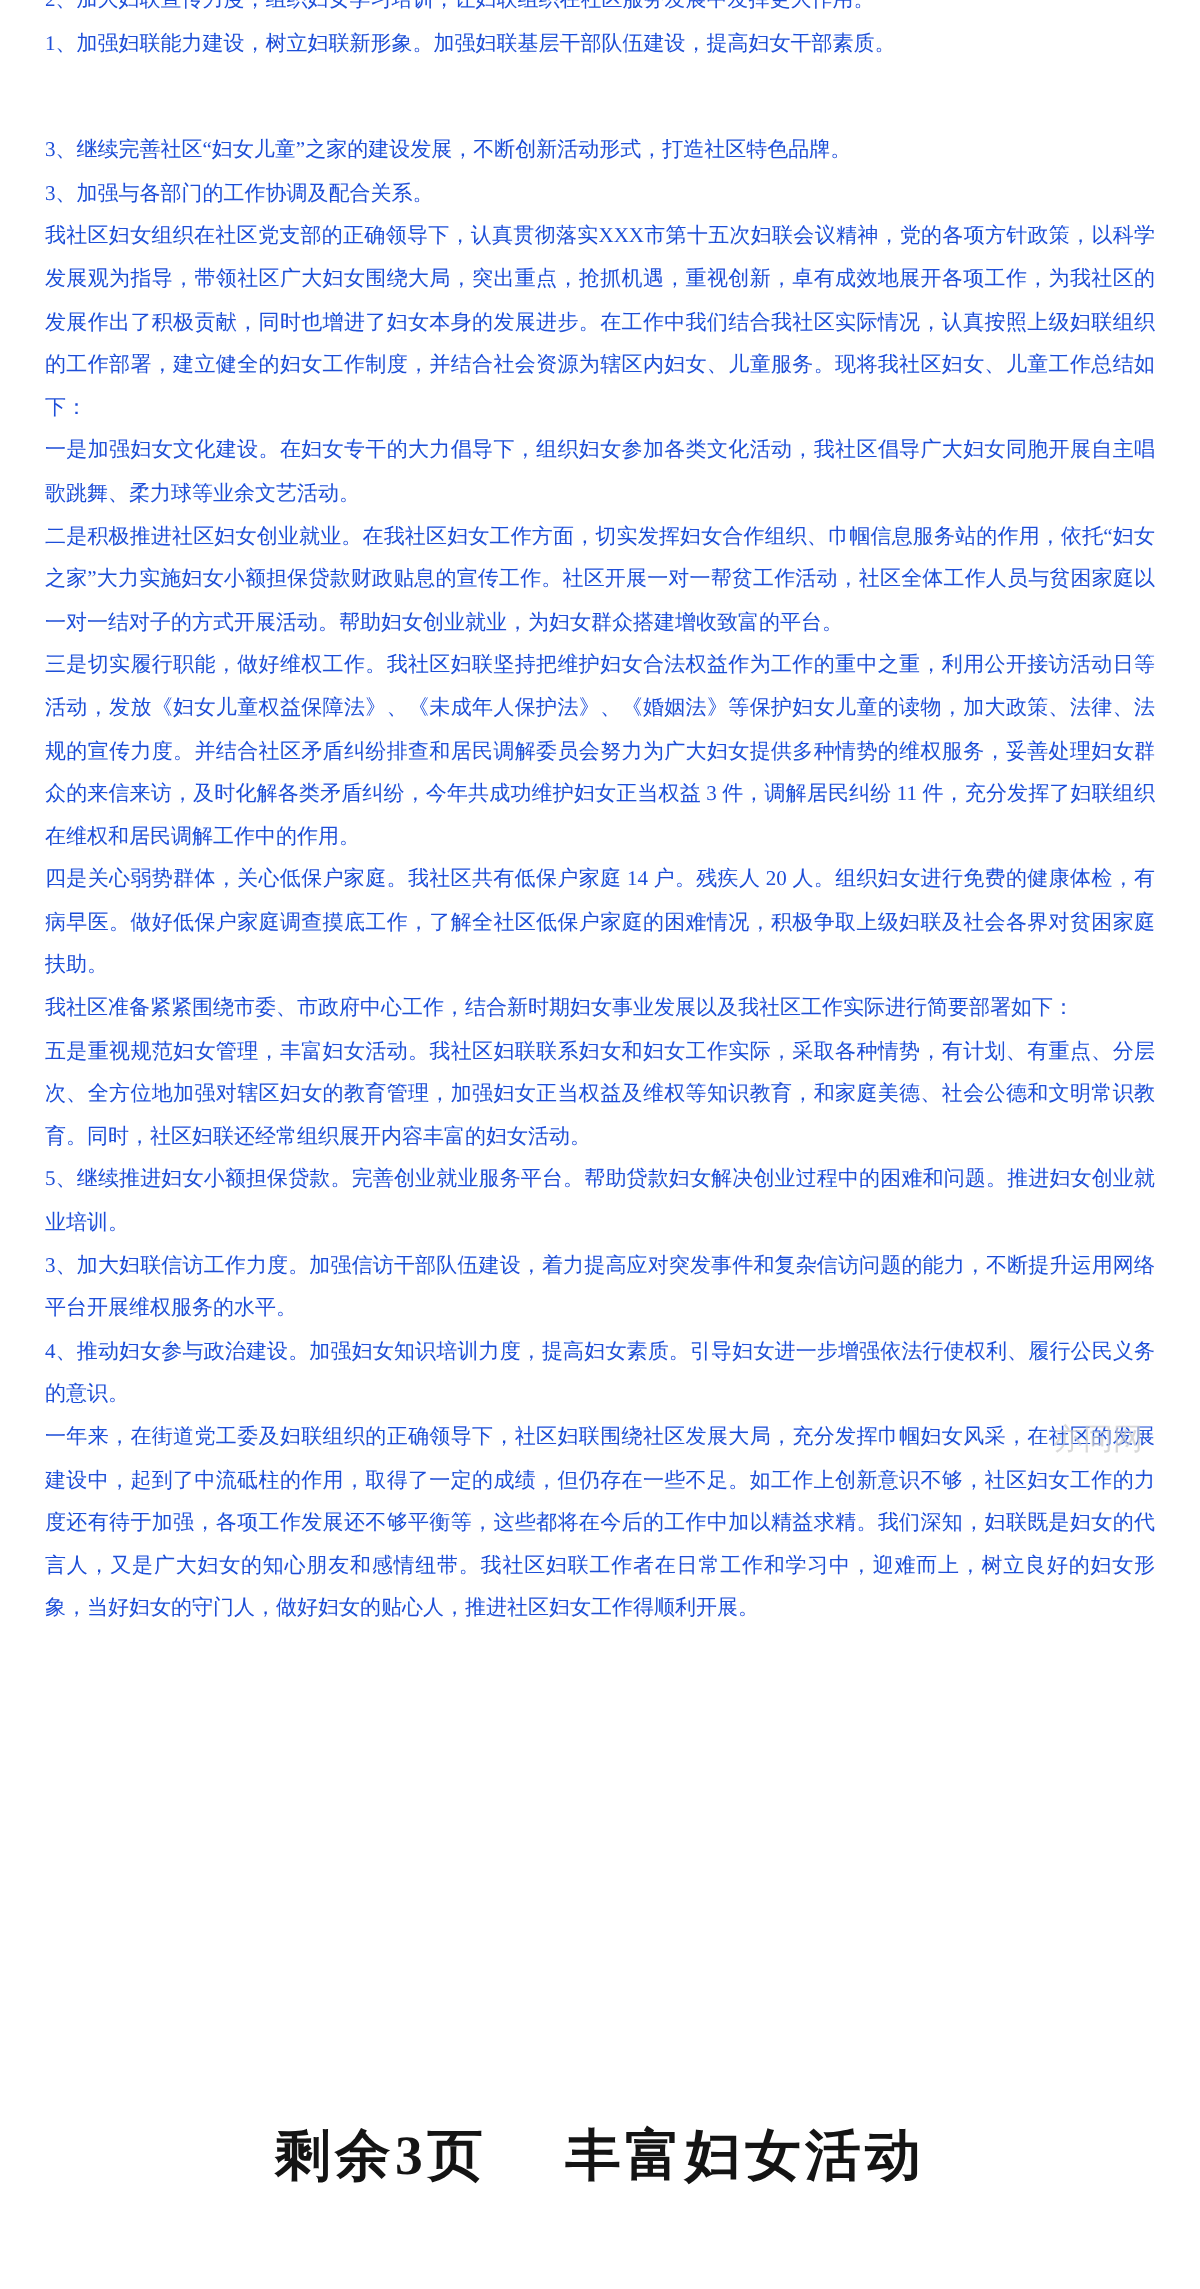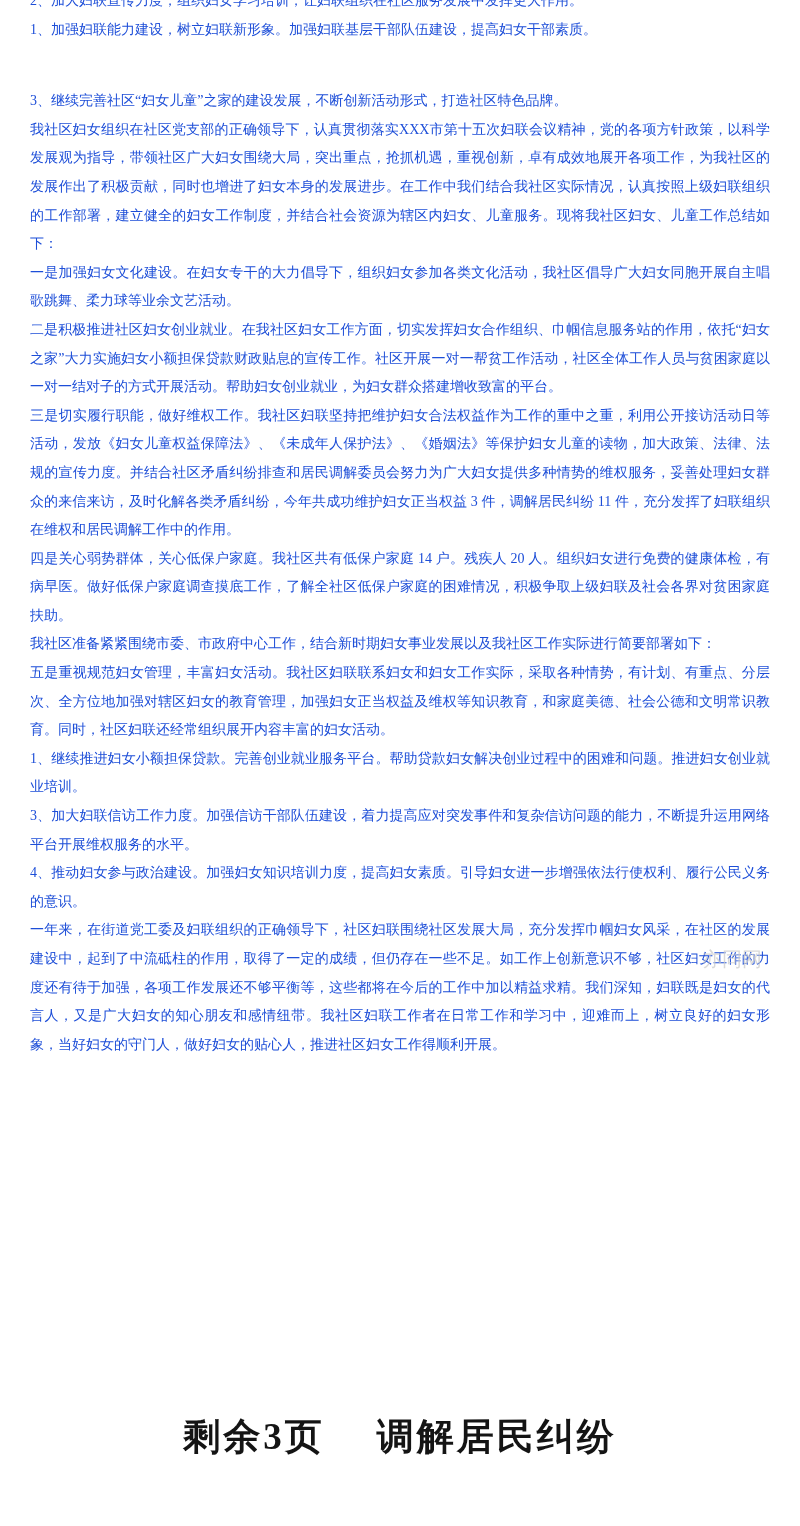--- a/index.html
+++ b/index.html
@@ -65,29 +65,30 @@
   }
 </style>
 </head>
 <body>
 
 <div class="page">
   <div class="content">
       <p class="para clipped">2、加大妇联宣传力度，组织妇女学习培训，让妇联组织在社区服务发展中发挥更大作用。</p>
       <p class="para gap-after">1、加强妇联能力建设，树立妇联新形象。加强妇联基层干部队伍建设，提高妇女干部素质。</p>
       <p class="para">3、继续完善社区“妇女儿童”之家的建设发展，不断创新活动形式，打造社区特色品牌。</p>
+      <p class="para">3、加强与各部门的工作协调及配合关系。</p>
       <p class="para">我社区妇女组织在社区党支部的正确领导下，认真贯彻落实XXX市第十五次妇联会议精神，党的各项方针政策，以科学发展观为指导，带领社区广大妇女围绕大局，突出重点，抢抓机遇，重视创新，卓有成效地展开各项工作，为我社区的发展作出了积极贡献，同时也增进了妇女本身的发展进步。在工作中我们结合我社区实际情况，认真按照上级妇联组织的工作部署，建立健全的妇女工作制度，并结合社会资源为辖区内妇女、儿童服务。现将我社区妇女、儿童工作总结如下：</p>
       <p class="para">一是加强妇女文化建设。在妇女专干的大力倡导下，组织妇女参加各类文化活动，我社区倡导广大妇女同胞开展自主唱歌跳舞、柔力球等业余文艺活动。</p>
       <p class="para">二是积极推进社区妇女创业就业。在我社区妇女工作方面，切实发挥妇女合作组织、巾帼信息服务站的作用，依托“妇女之家”大力实施妇女小额担保贷款财政贴息的宣传工作。社区开展一对一帮贫工作活动，社区全体工作人员与贫困家庭以一对一结对子的方式开展活动。帮助妇女创业就业，为妇女群众搭建增收致富的平台。</p>
       <p class="para">三是切实履行职能，做好维权工作。我社区妇联坚持把维护妇女合法权益作为工作的重中之重，利用公开接访活动日等活动，发放《妇女儿童权益保障法》、《未成年人保护法》、《婚姻法》等保护妇女儿童的读物，加大政策、法律、法规的宣传力度。并结合社区矛盾纠纷排查和居民调解委员会努力为广大妇女提供多种情势的维权服务，妥善处理妇女群众的来信来访，及时化解各类矛盾纠纷，今年共成功维护妇女正当权益 3 件，调解居民纠纷 11 件，充分发挥了妇联组织在维权和居民调解工作中的作用。</p>
       <p class="para">四是关心弱势群体，关心低保户家庭。我社区共有低保户家庭 14 户。残疾人 20 人。组织妇女进行免费的健康体检，有病早医。做好低保户家庭调查摸底工作，了解全社区低保户家庭的困难情况，积极争取上级妇联及社会各界对贫困家庭扶助。</p>
       <p class="para">我社区准备紧紧围绕市委、市政府中心工作，结合新时期妇女事业发展以及我社区工作实际进行简要部署如下：</p>
       <p class="para">五是重视规范妇女管理，丰富妇女活动。我社区妇联联系妇女和妇女工作实际，采取各种情势，有计划、有重点、分层次、全方位地加强对辖区妇女的教育管理，加强妇女正当权益及维权等知识教育，和家庭美德、社会公德和文明常识教育。同时，社区妇联还经常组织展开内容丰富的妇女活动。</p>
-      <p class="para">1、继续推进妇女小额担保贷款。完善创业就业服务平台。帮助贷款妇女解决创业过程中的困难和问题。推进妇女创业就业培训。</p>
+      <p class="para">5、继续推进妇女小额担保贷款。完善创业就业服务平台。帮助贷款妇女解决创业过程中的困难和问题。推进妇女创业就业培训。</p>
       <p class="para">3、加大妇联信访工作力度。加强信访干部队伍建设，着力提高应对突发事件和复杂信访问题的能力，不断提升运用网络平台开展维权服务的水平。</p>
       <p class="para">4、推动妇女参与政治建设。加强妇女知识培训力度，提高妇女素质。引导妇女进一步增强依法行使权利、履行公民义务的意识。</p>
       <p class="para">一年来，在街道党工委及妇联组织的正确领导下，社区妇联围绕社区发展大局，充分发挥巾帼妇女风采，在社区的发展建设中，起到了中流砥柱的作用，取得了一定的成绩，但仍存在一些不足。如工作上创新意识不够，社区妇女工作的力度还有待于加强，各项工作发展还不够平衡等，这些都将在今后的工作中加以精益求精。我们深知，妇联既是妇女的代言人，又是广大妇女的知心朋友和感情纽带。我社区妇联工作者在日常工作和学习中，迎难而上，树立良好的妇女形象，当好妇女的守门人，做好妇女的贴心人，推进社区妇女工作得顺利开展。</p>
     </div>
   <div class="watermark">亦同网</div>
   <div class="footer">
-    <span class="remaining">剩余3页</span><span class="hint">调解居民纠纷</span>
+    <span class="remaining">剩余3页</span><span class="hint">丰富妇女活动</span>
   </div>
 </div>
 
 </body></html>

